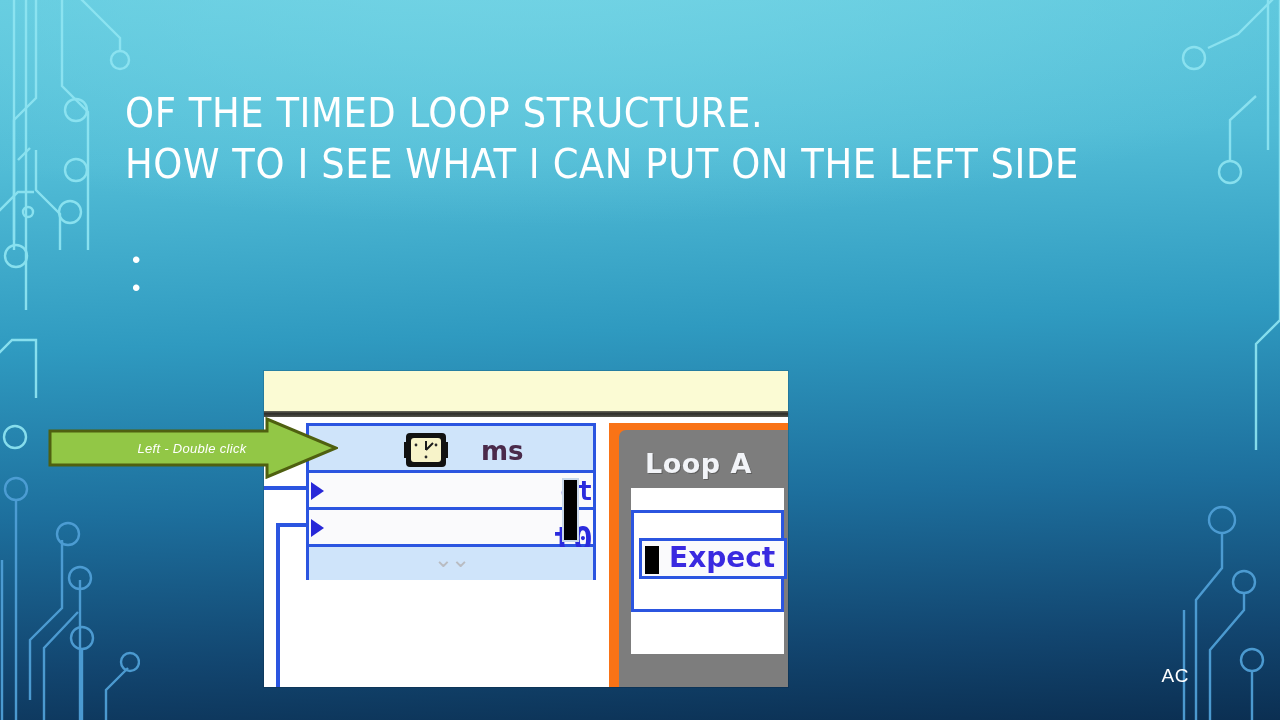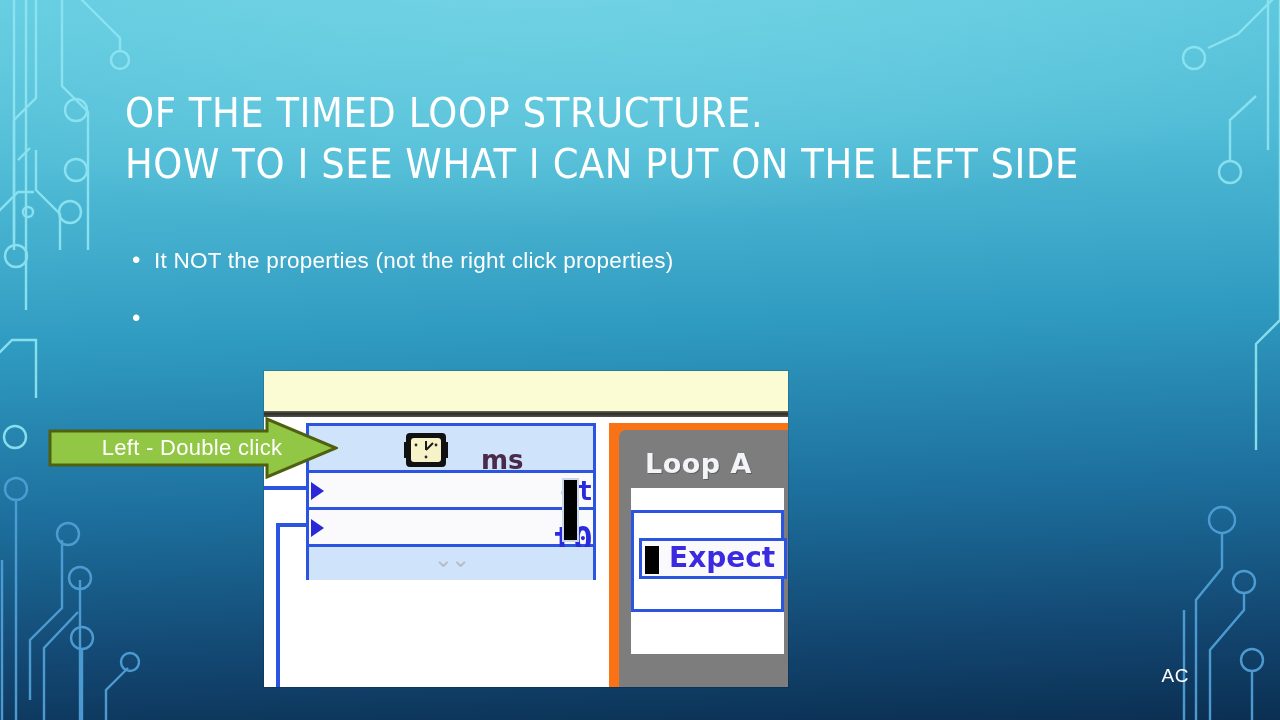--- a/index.html
+++ b/index.html
@@ -77,21 +77,21 @@
   }
   #tl-dt{top:2px;font-size:27px;}
   #tl-t0{top:10px;font-size:33px;}
 
   .tl-arrow{
     position:absolute;left:2px;top:9px;width:0;height:0;
     border-top:9px solid transparent;border-bottom:9px solid transparent;
     border-left:13px solid #2828d8;
   }
   #tl-msLabel{
-    position:absolute;left:172px;top:19px;
+    position:absolute;left:172px;top:10px;
     color:#4a2a4a;font-weight:bold;font-size:26px;
     font-family:"DejaVu Sans","Liberation Sans",sans-serif;
   }
   #tl-blackbar{
     position:absolute;left:253px;top:52px;width:17px;height:64px;
     background:#000000;border:2px solid #c9d8ea;box-sizing:border-box;
   }
   #tl-chev{
     position:absolute;left:0;right:0;top:1px;text-align:center;
     color:#b9bcc2;font-size:23px;line-height:23px;letter-spacing:-2px;
@@ -138,22 +138,22 @@
     font-family:"DejaVu Sans","Liberation Sans",sans-serif;
   }
 
   
   #callout{
     position:absolute;left:48px;top:417px;width:290px;height:62px;
   }
   #callout-label{
     position:absolute;left:0;top:0;width:262px;height:62px;
     display:flex;align-items:center;justify-content:center;
-    color:#ffffff;font-size:22px;letter-spacing:0.3px;
-    padding-left:26px;box-sizing:border-box;
+    color:#ffffff;font-size:13px;letter-spacing:0.3px;
+    padding-left:26px;box-sizing:border-box;font-style:italic;
   }
 
   
   #ac{
     position:absolute;right:91px;bottom:33px;
     color:#ffffff;font-size:19px;letter-spacing:0.5px;
   }
 </style>
 </head>
 <body>
@@ -217,21 +217,20 @@
   </svg>
 
   <div id="title">
     <span class="tl">OF THE TIMED LOOP STRUCTURE.</span>
     <span class="tl">HOW TO I SEE WHAT I CAN PUT ON THE LEFT SIDE</span>
   </div>
 
   <div id="bullets">
     <div class="bullet">
       <span class="dot">•</span>
-      <span>It NOT the properties (not the right click properties)</span>
     </div>
     <div class="bullet">
       <span class="dot">•</span>
     </div>
   </div>
 
   <div id="lvshot">
 
     <div id="lv-topband"></div>
     <div id="lv-topline"></div>

